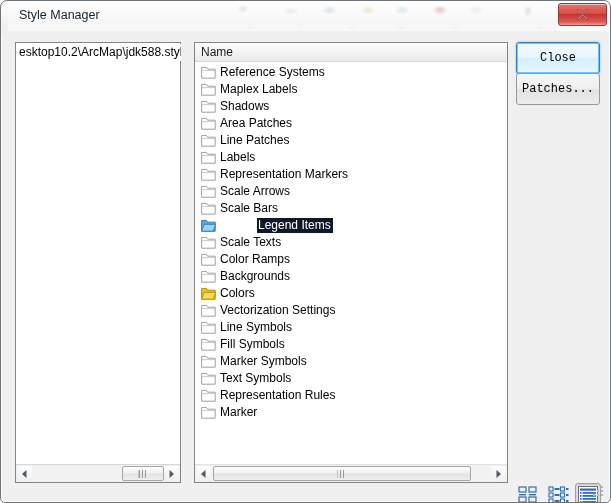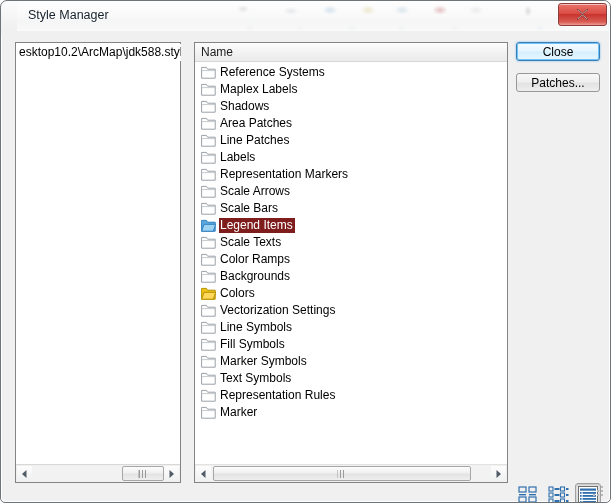--- a/index.html
+++ b/index.html
@@ -68,21 +68,21 @@
     left: 0; top: 0;
     width: 611px; height: 503px;
     box-sizing: border-box;
     border: 1px solid #6f7479;
     border-radius: 7px 7px 5px 5px;
     background: transparent;
     overflow: hidden;
   }
   #glass {
     position: absolute;
-    left: 16px; top: 0; right: 0;
+    left: 7px; top: 0; right: 0;
     height: 33px;
     background: linear-gradient(180deg,
        rgba(255,255,255,.58) 0%,
        rgba(252,252,253,.52) 45%,
        rgba(246,247,248,.60) 60%,
        rgba(255,255,255,.72) 100%);
     border-radius: 6px 6px 0 0;
   }
   #title-text {
     position: absolute;
@@ -190,22 +190,23 @@
     position: relative;
   }
   .list-item .lbl {
     font-size: 12px;
     line-height: 13px;
     color: #000;
     white-space: nowrap;
     padding: 1px 2px 1px 1px;
   }
   .list-item.selected .lbl {
-    background: #7f1d1d;
+    background: #0f172a;
     color: #fff;
+    margin-left: 38px;
   }
   #list-hscroll {
     position: absolute;
     left: 0; bottom: 0;
     width: 312px; height: 17px;
     background: #f0f0f0;
     border-top: 1px solid #e2e2e2;
   }
 
   
@@ -240,23 +241,23 @@
   }
   .sb-track {
     position: absolute;
     top: 1px; height: 15px;
     background: #f2f2f2;
   }
 
   
   .dlg-btn {
     position: absolute;
-    width: 84px; height: 19px;
+    width: 84px; height: 32px;
     font-size: 12px;
-    font-family: Liberation Sans, sans-serif;
+    font-family: Liberation Mono, monospace;
     background: linear-gradient(180deg,#f7f7f7 0%, #efefef 48%, #e2e2e2 52%, #ededed 100%);
     border: 1px solid #989898;
     border-radius: 3px;
     color: #000;
     cursor: pointer;
     padding: 0;
   }
   #btn-close {
     left: 514px; top: 11px;
     border: 1px solid #3c7fb1;

